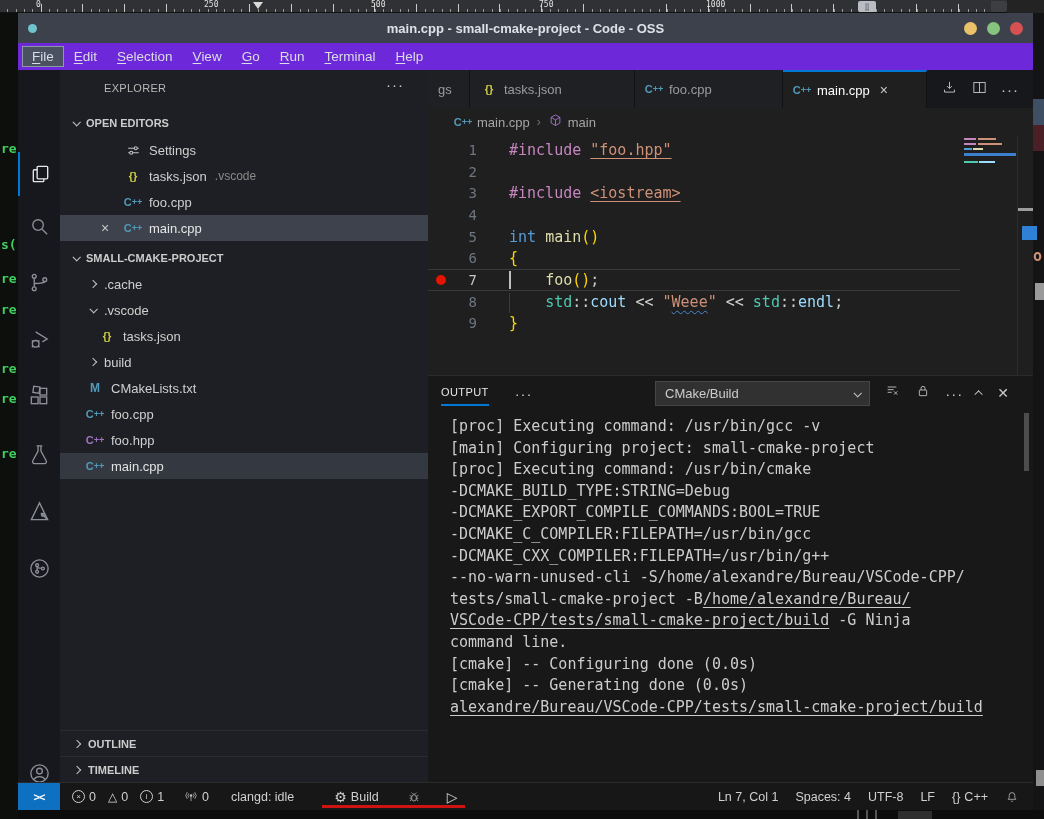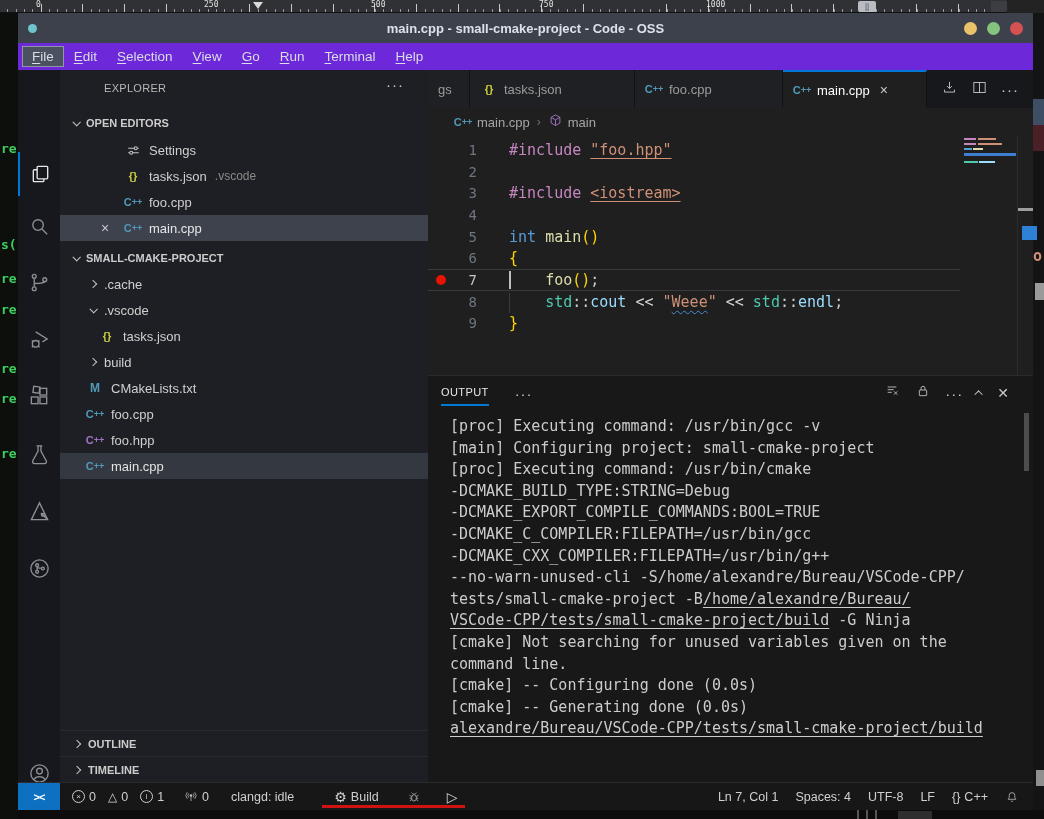--- a/index.html
+++ b/index.html
@@ -464,20 +464,24 @@
           </div>
           <div id="mm-slider"></div>
           <div id="overview-sep"></div>
           <div id="overview-bar"></div>
         </div>
 
         <div id="panel">
           <div id="panel-header">
             <span id="panel-tab">OUTPUT</span>
             <span id="panel-more">···</span>
+            <div id="channel-select">
+              <span>CMake/Build</span>
+              <span class="chv down"></span>
+            </div>
             <div id="panel-actions">
               <span>
                 <svg viewBox="0 0 24 24">
                     <path d="M4 6h13M4 10h9M4 14h6M13.5 12.5l5 5M18.5 12.5l-5 5"></path>
                   </svg>
               </span>
               <span>
                 <svg viewBox="0 0 24 24">
                     <rect x="6.5" y="10.5" width="11" height="8.5" rx="1"></rect>
                     <path d="M9 10.5V8a3 3 0 016 0v2.5"></path>
@@ -492,21 +496,20 @@
               <div class="out-line"><span>[proc] Executing command: /usr/bin/gcc -v</span></div>
               <div class="out-line"><span>[main] Configuring project: small-cmake-project</span></div>
               <div class="out-line"><span>[proc] Executing command: /usr/bin/cmake</span></div>
               <div class="out-line"><span>-DCMAKE_BUILD_TYPE:STRING=Debug</span></div>
               <div class="out-line"><span>-DCMAKE_EXPORT_COMPILE_COMMANDS:BOOL=TRUE</span></div>
               <div class="out-line"><span>-DCMAKE_C_COMPILER:FILEPATH=/usr/bin/gcc</span></div>
               <div class="out-line"><span>-DCMAKE_CXX_COMPILER:FILEPATH=/usr/bin/g++</span></div>
               <div class="out-line"><span>--no-warn-unused-cli -S/home/alexandre/Bureau/VSCode-CPP/</span></div>
               <div class="out-line"><span>tests/small-cmake-project -B</span><span class="u">/home/alexandre/Bureau/</span></div>
               <div class="out-line"><span class="u">VSCode-CPP/tests/small-cmake-project/build</span><span> -G Ninja</span></div>
-              <div class="out-line"><span>[cmake] Not searching for unused variables given on the</span></div>
               <div class="out-line"><span>command line.</span></div>
               <div class="out-line"><span>[cmake] -- Configuring done (0.0s)</span></div>
               <div class="out-line"><span>[cmake] -- Generating done (0.0s)</span></div>
               <div class="out-line"><span class="u">alexandre/Bureau/VSCode-CPP/tests/small-cmake-project/build</span></div>
             </div>
           <div id="panel-scrollthumb"></div>
         </div>
       </div>
     </div>
 

